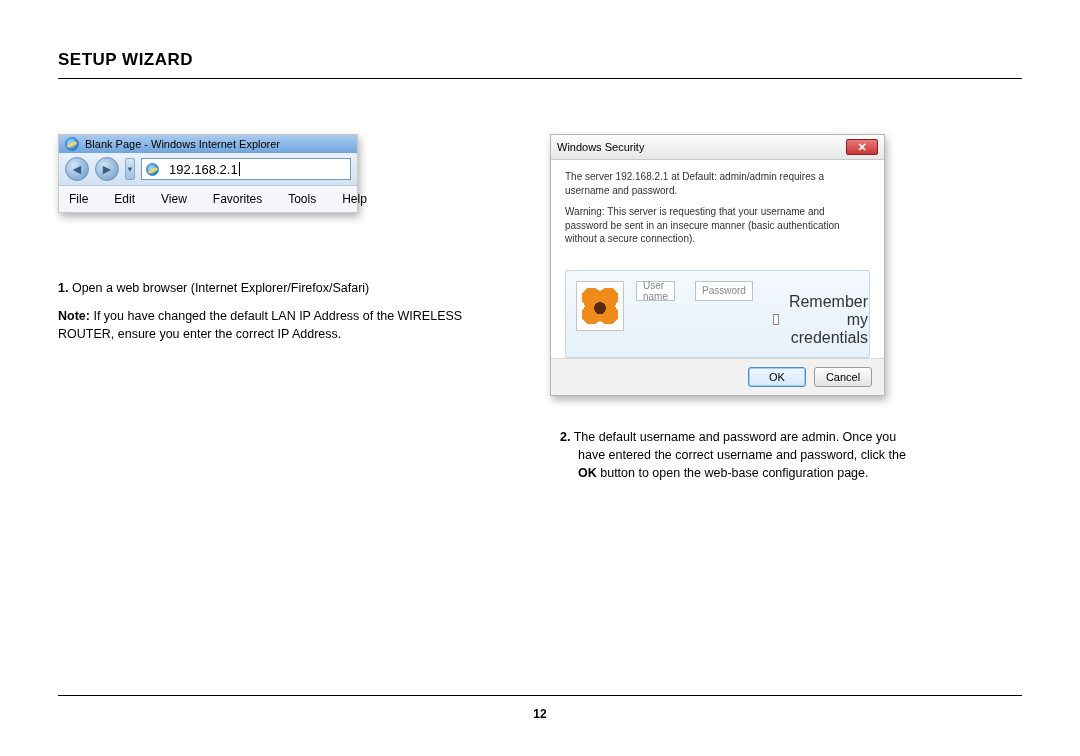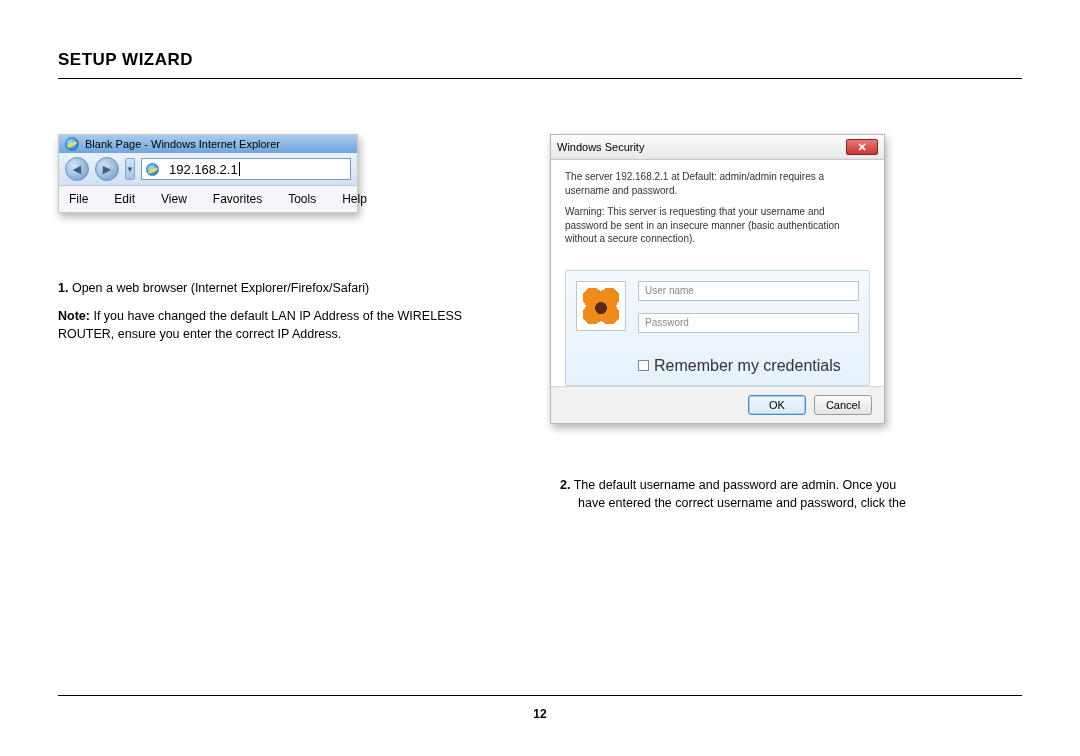--- a/index.html
+++ b/index.html
@@ -179,22 +179,22 @@
                 radial-gradient(circle at 30% 30%, #f08a1a 0 10px, transparent 10px),
                 radial-gradient(circle at 70% 30%, #f08a1a 0 10px, transparent 10px),
                 radial-gradient(circle at 30% 70%, #f08a1a 0 10px, transparent 10px),
                 radial-gradient(circle at 70% 70%, #f08a1a 0 10px, transparent 10px),
                 radial-gradient(circle at 50% 50%, #e63e2b 0 12px, transparent 12px);
     border-radius: 2px;
   }
   .sec-fields {
     flex: 1;
     display: flex;
-    flex-direction: column;
-    gap: 12px;
+    flex-direction: row;
+    gap: 20px;
   }
   .sec-input {
     height: 20px;
     border: 1px solid #b2c4d5;
     background: #fff;
     padding: 0 6px;
     font-size: 10px;
     color: #888;
     display: flex;
     align-items: center;
@@ -235,21 +235,21 @@
     box-shadow: 0 0 0 1px #a4cdef inset;
     background: linear-gradient(#f0f7fd, #d5e9f9);
   }
   
   .instructions {
     margin-top: 66px;
     font-size: 12.5px;
     line-height: 1.45;
     color: #000;
   }
-  .col-right .instructions { margin-top: 52px; }
+  .col-right .instructions { margin-top: 32px; }
   .instructions p { margin-bottom: 10px; }
   .indent { padding-left: 18px; }
   .step-num { font-weight: bold; }
   .note-label { font-weight: bold; }
   .ok-bold { font-weight: bold; }
   .hr-bottom {
     position: absolute;
     left: 58px; right: 58px;
     bottom: 60px;
     border: none;
@@ -334,19 +334,20 @@
       <div class="sec-footer">
         <div class="sec-btn ok">OK</div>
         <div class="sec-btn">Cancel</div>
       </div>
     </div>
 
     <div class="instructions">
       <p>
         <span class="step-num">2.</span><span> The default username and password are admin. Once you</span><br>
         <span class="indent">have entered the correct username and password, click the </span><br>
+        <span class="indent"><span class="ok-bold">OK</span><span> button to open the web-base configuration page.</span></span>
       </p>
     </div>
   </div>
 </div>
 
 <hr class="hr-bottom">
 <div class="page-num">12</div>
 
 </body></html>

